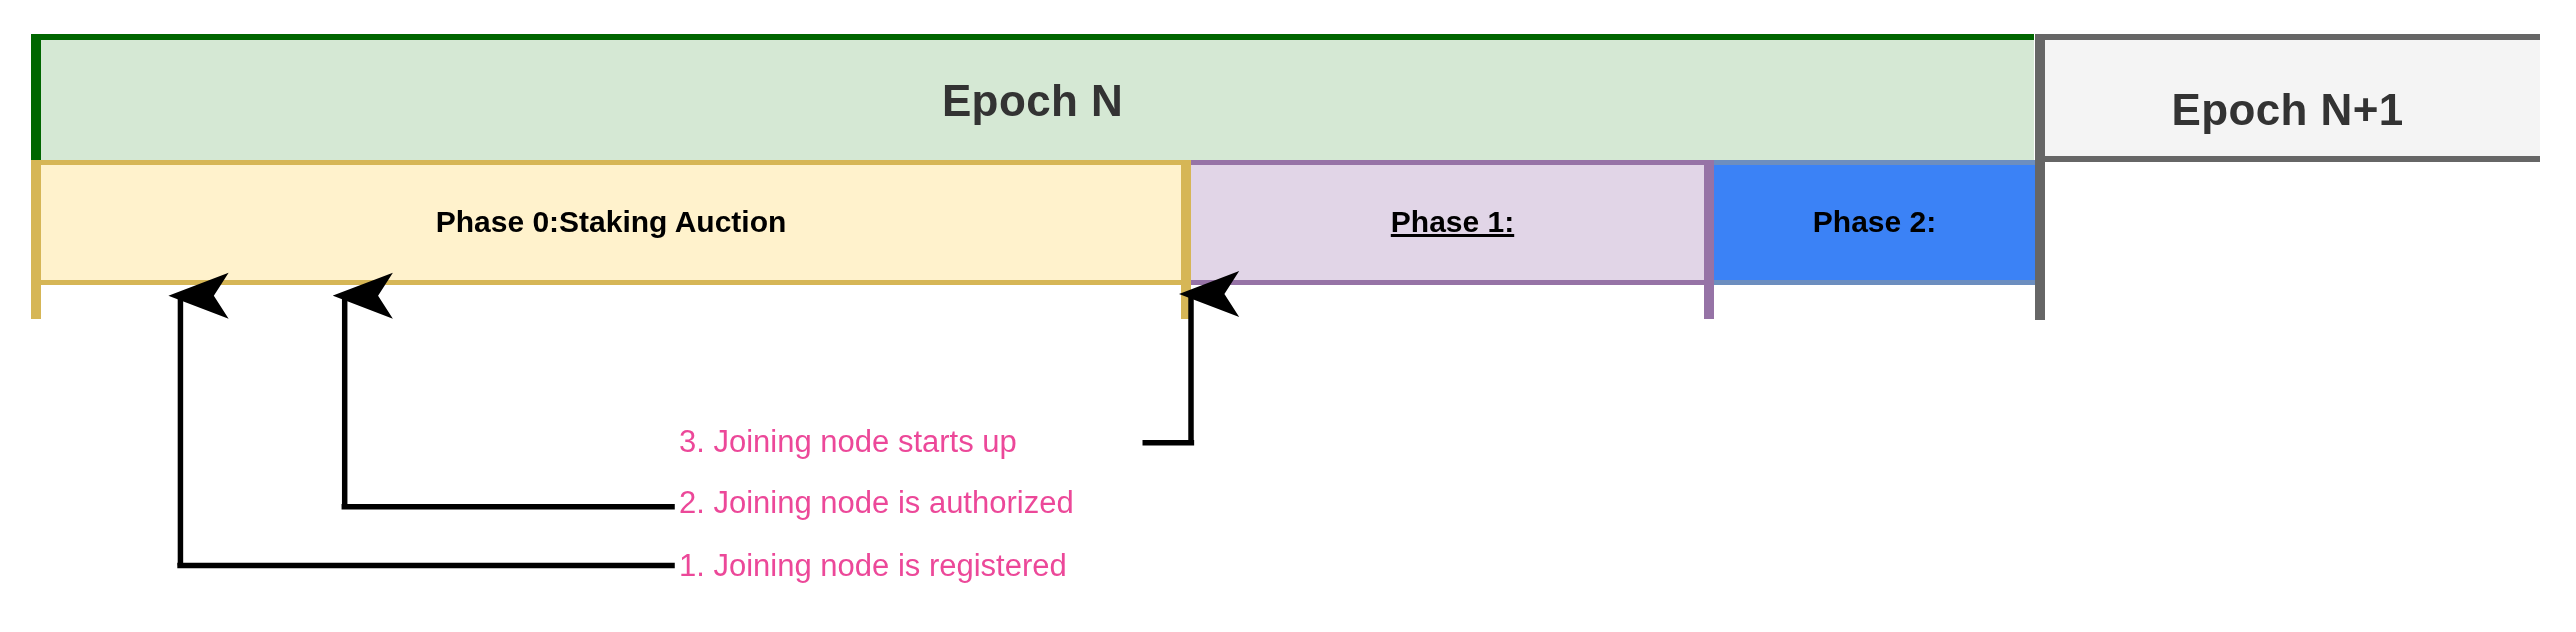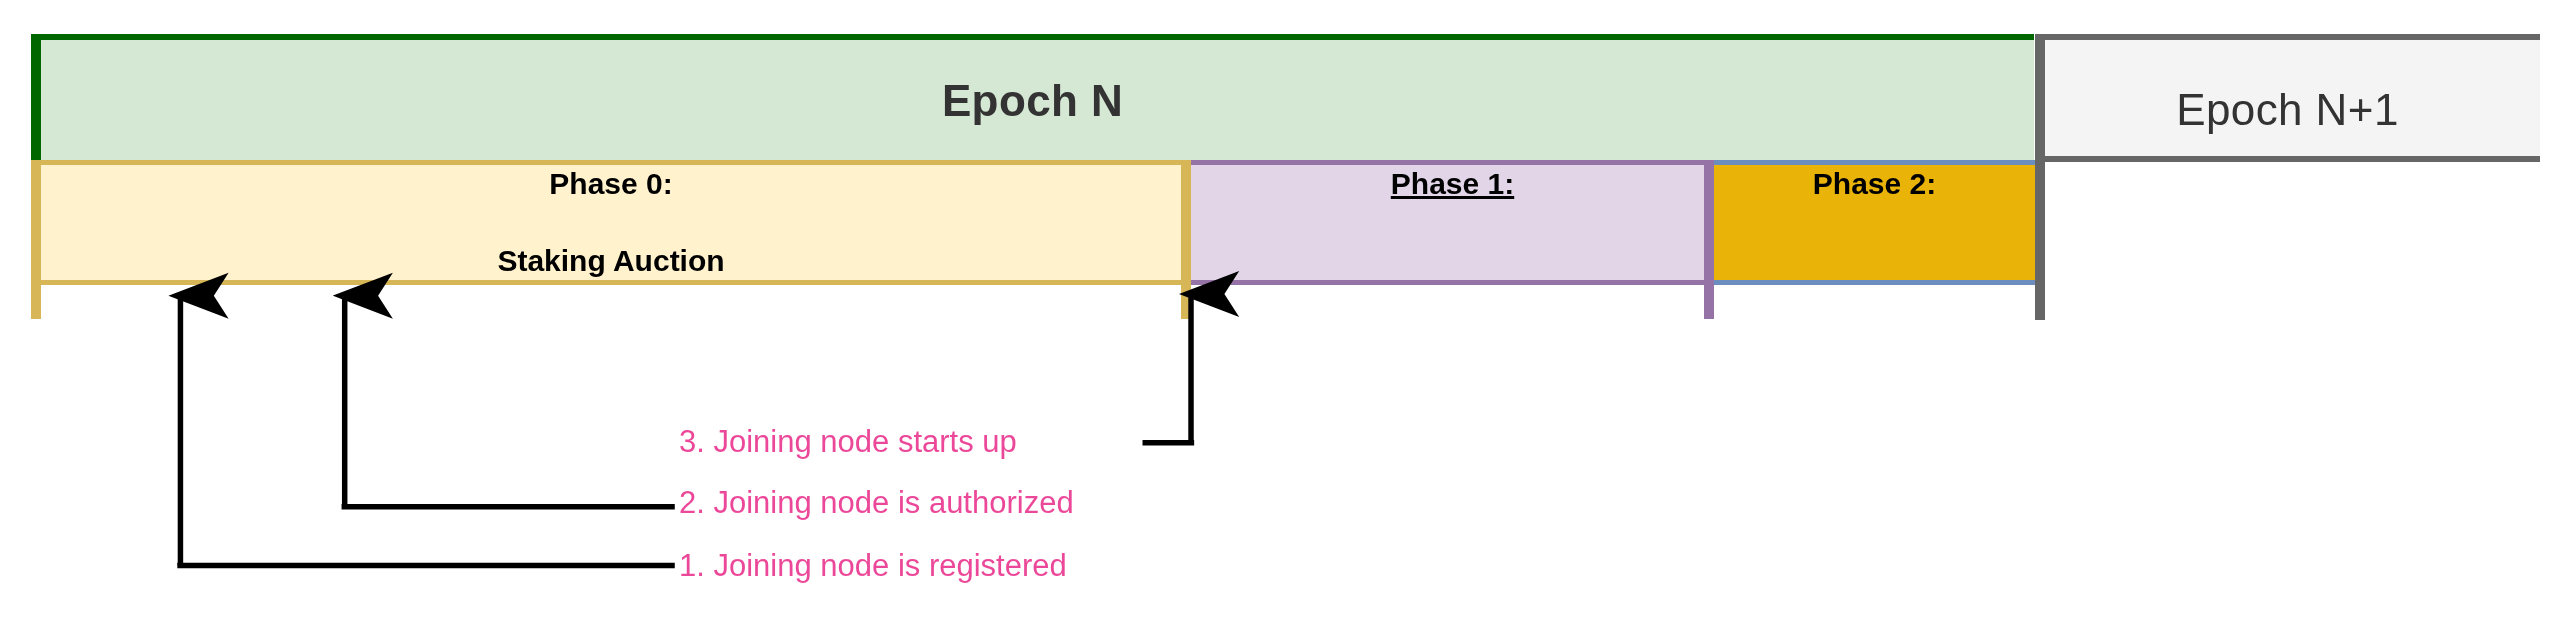--- a/index.html
+++ b/index.html
@@ -24,50 +24,50 @@
     background:#006600;
   }
   .epoch-n1{
     position:absolute;left:2035px;top:34px;width:505px;height:128px;
     background:#f4f4f4;
     border-top:6.3px solid #666666;border-bottom:6.3px solid #666666;
     box-sizing:border-box;
     display:flex;align-items:center;justify-content:center;
   }
   .epoch-n1-label{
-    font-size:44px;font-weight:normal;color:#333333;white-space:nowrap;
+    font-size:44px;font-weight:bold;color:#333333;white-space:nowrap;
     letter-spacing:0.4px;
     margin-top:23px;
   }
   
   .epoch-divider{
     position:absolute;left:2035px;top:34px;width:10.2px;height:286px;
     background:#666666;z-index:9;
   }
 
   
   .phase{
     position:absolute;top:160px;height:125px;box-sizing:border-box;
-    display:flex;flex-direction:column;align-items:center;
-    justify-content:space-between;overflow:visible;
+    display:flex;flex-direction:row;align-items:center;
+    justify-content:center;overflow:visible;
   }
   .phase-title,.phase-sub{
     font-size:30px;font-weight:bold;color:#000000;white-space:nowrap;
     line-height:1.28;
   }
   .phase0{
     left:31px;width:1160px;background:#fff2cc;
     border-top:5.5px solid #d6b656;border-bottom:5.5px solid #d6b656;
   }
   .phase1{
     left:1191px;width:523px;background:#e1d5e7;
     border-top:5.5px solid #9673a6;border-bottom:5.5px solid #9673a6;text-decoration:underline;
   }
   .phase2{
-    left:1714px;width:321px;background:#eab308;
+    left:1714px;width:321px;background:#3b82f6;
     border-top:5.5px solid #6c8ebf;border-bottom:5.5px solid #6c8ebf;
     overflow:hidden;
   }
   .phase2 .phase-sub{position:relative;left:0;}
 
   
   .tick{position:absolute;width:10.2px;}
   .tick-gold-left{left:31px;top:160px;height:159px;background:#d6b656;}
   .tick-gold-mid {left:1181px;top:160px;height:159px;background:#d6b656;}
   .tick-purple   {left:1704px;top:160px;height:159px;background:#9673a6;}

